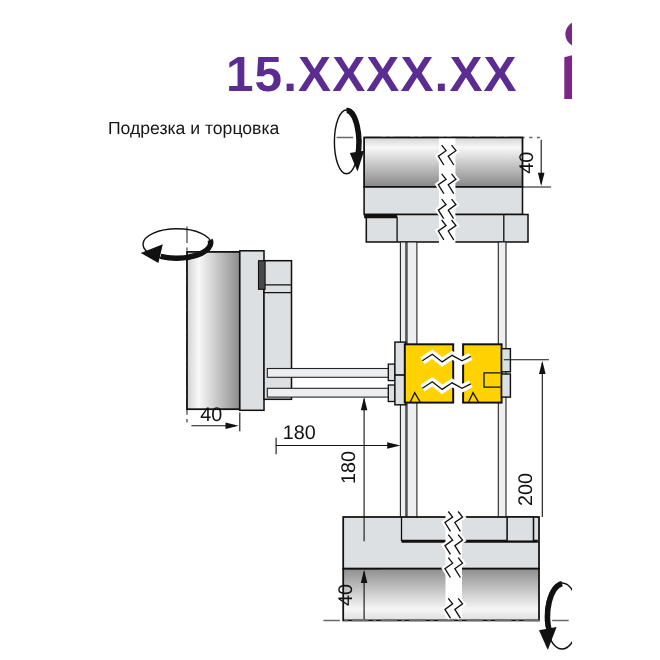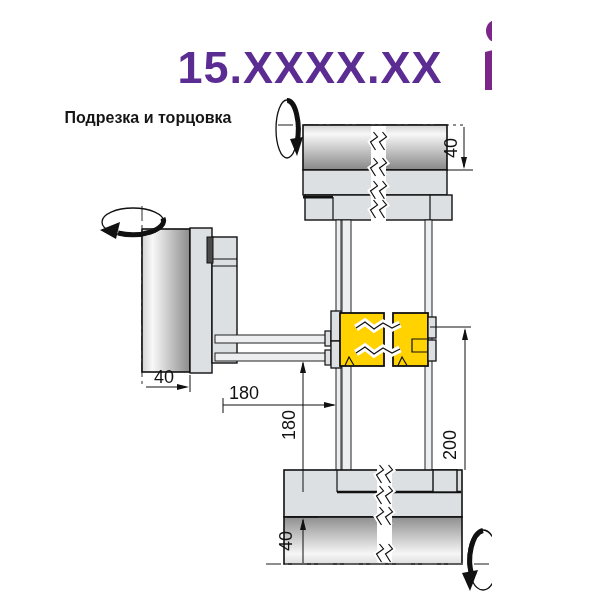--- a/index.html
+++ b/index.html
@@ -1,21 +1,21 @@
 <!DOCTYPE html>
 <html><head>
 <meta charset="utf-8">
 <style>
   html,body{margin:0;padding:0;background:#fff;}
   .stage{position:relative;width:492px;height:600px;background:#ffffff;overflow:hidden;
-         font-family:"Liberation Sans",sans-serif;}
+         font-family:"Liberation Sans",sans-serif;margin-left:28px;}
   .title{position:absolute;left:110px;top:42px;width:400px;text-align:center;
          font-size:45px;font-weight:bold;letter-spacing:1px;color:#5b2c92;}
   .caption{position:absolute;left:28px;top:108px;width:240px;text-align:center;
-         font-size:16px;font-weight:bold;line-height:1.25;color:#151515;}
+         font-size:16px;font-weight:normal;line-height:1.25;color:#151515;}
   .logo{position:absolute;left:473px;top:12px;}
   svg.draw{position:absolute;left:0;top:0;}
   .outl{stroke:#111;fill:#dde0e3;}
   .rail{stroke:#222;stroke-width:1;fill:#eceef0;}
   .dash{stroke:#6a6a6a;stroke-width:1.4;fill:none;stroke-dasharray:15 4 3 4;}
   .dim{stroke:#111;stroke-width:1;fill:none;}
   .dimhead{fill:#111;stroke:none;}
   .dimtxt{font-family:"Liberation Sans",sans-serif;font-size:18px;fill:#111;text-anchor:middle;}
   .sq{stroke:#111;stroke-width:1.2;fill:none;}
   .sqh{stroke:#fff;stroke-width:5;fill:none;}

